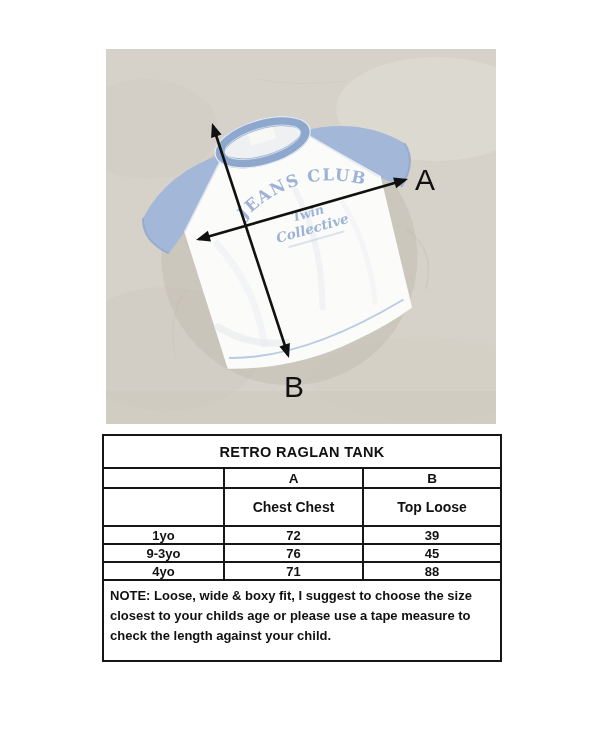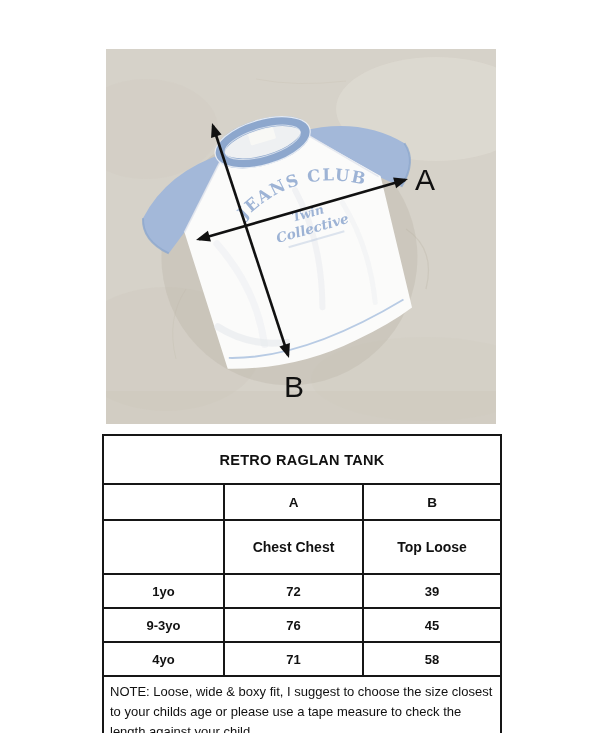--- a/index.html
+++ b/index.html
@@ -15,30 +15,30 @@
   .photo svg{display:block;}
 
   
   .chart-wrap{position:absolute;left:102px;top:434px;width:398px;}
   table.size-chart{
     border-collapse:collapse;width:398px;table-layout:fixed;
     font-family:"Liberation Sans",sans-serif;
   }
   table.size-chart td{
     border:2px solid #161616;text-align:center;vertical-align:middle;
-    padding:8px;overflow:hidden;
+    padding:0;overflow:hidden;
   }
   col.c-size{width:121px;} col.c-a{width:139px;} col.c-b{width:138px;}
   tr.title-row td{height:31px;font-size:14.5px;font-weight:700;letter-spacing:.3px;}
   tr.ab-row td{height:18px;font-size:13.5px;font-weight:700;}
   tr.label-row td{height:36px;font-size:14px;font-weight:700;}
   tr.data-row td{height:16px;font-size:13px;font-weight:600;}
   tr.note-row td{
     height:74px;text-align:left;vertical-align:top;
-    padding:5px 6px 0 6px;font-size:13px;font-weight:400;line-height:1.55;
+    padding:5px 6px 0 6px;font-size:13px;font-weight:700;line-height:1.55;
   }
 </style>
 </head>
 <body>
 
 <div class="page">
 
   <div class="photo">
     <svg width="390" height="375" viewBox="0 0 390 375">
 
@@ -136,21 +136,21 @@
           <td>39</td>
         </tr>
         <tr class="data-row">
           <td>9-3yo</td>
           <td>76</td>
           <td>45</td>
         </tr>
         <tr class="data-row">
           <td>4yo</td>
           <td>71</td>
-          <td>58</td>
+          <td>88</td>
         </tr>
         <tr class="note-row">
           <td colspan="3">NOTE: Loose, wide &amp; boxy fit, I suggest to choose the size closest to your childs age or please use a tape measure to check the length against your child.</td>
         </tr>
       </tbody>
     </table>
   </div>
 
 </div>
 

